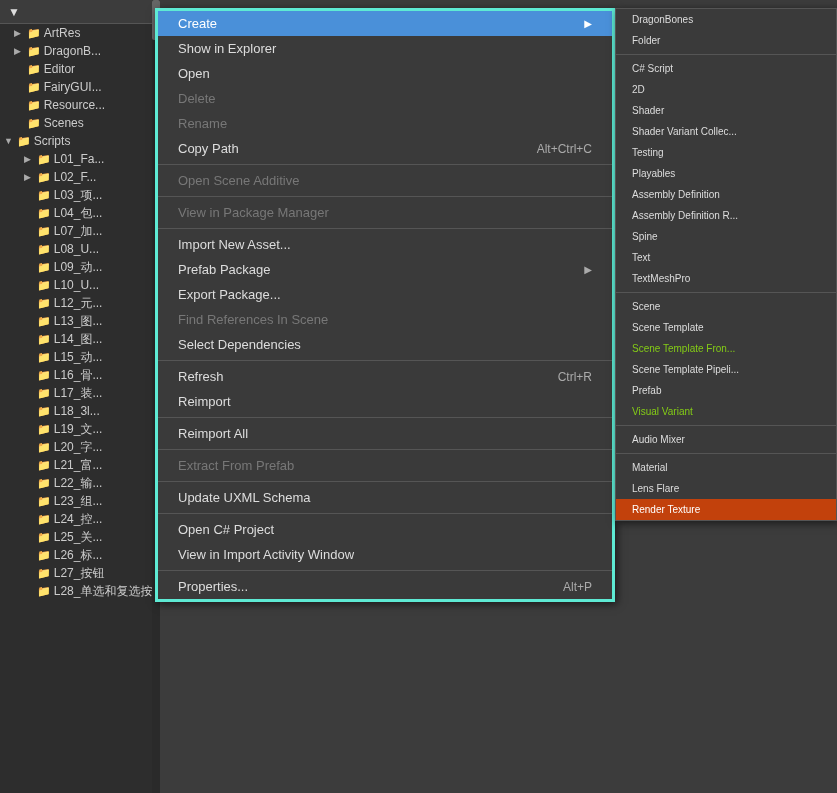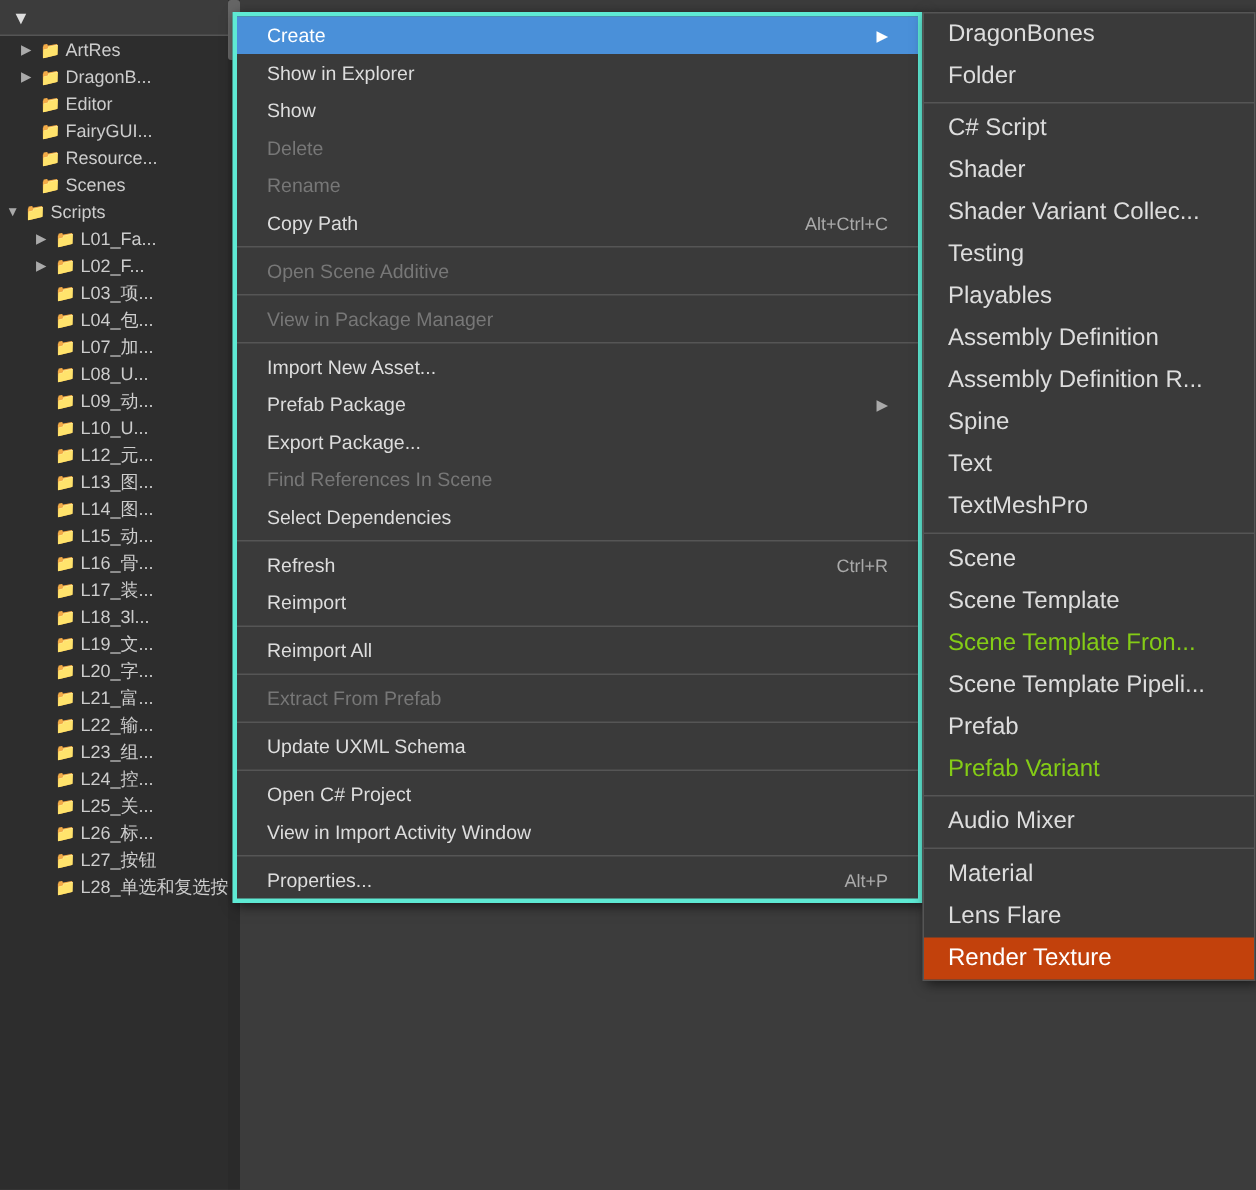--- a/index.html
+++ b/index.html
@@ -122,21 +122,21 @@
       border: 1px solid #555;
       box-shadow: 2px 2px 8px rgba(0,0,0,0.6);
       z-index: 101;
     }
 
     .submenu-item {
       padding: 5px 16px;
       color: #ddd;
       cursor: pointer;
       white-space: nowrap;
-      font-size: 16px;
+      font-size: 10px;
       display: flex;
       align-items: flex-end;
     }
 
     .submenu-item.highlighted {
       background: #c2410c;
       color: #fff;
     }
 
     .submenu-item.disabled {
@@ -347,21 +347,21 @@
 <div class="context-menu-left">
   <div id="menu-items-container">
       <div class="menu-item highlighted">
         <span>Create</span>
         <span class="submenu-arrow">▶</span>
       </div>
       <div class="menu-item">
         <span>Show in Explorer</span>
       </div>
       <div class="menu-item">
-        <span>Show</span>
+        <span>Open</span>
       </div>
       <div class="menu-item disabled">
         <span>Delete</span>
       </div>
       <div class="menu-item disabled">
         <span>Rename</span>
       </div>
       <div class="menu-item">
         <span>Copy Path</span>
         <span class="shortcut">Alt+Ctrl+C</span>
@@ -432,20 +432,23 @@
         <span>DragonBones</span>
       </div>
       <div class="submenu-item">
         <span>Folder</span>
       </div>
       <div class="submenu-separator"></div>
       <div class="submenu-item">
         <span>C# Script</span>
       </div>
       <div class="submenu-item">
+        <span>2D</span>
+      </div>
+      <div class="submenu-item">
         <span>Shader</span>
       </div>
       <div class="submenu-item">
         <span>Shader Variant Collec...</span>
       </div>
       <div class="submenu-item">
         <span>Testing</span>
       </div>
       <div class="submenu-item">
         <span>Playables</span>
@@ -475,21 +478,21 @@
       <div class="submenu-item disabled">
         <span>Scene Template Fron...</span>
       </div>
       <div class="submenu-item">
         <span>Scene Template Pipeli...</span>
       </div>
       <div class="submenu-item">
         <span>Prefab</span>
       </div>
       <div class="submenu-item disabled">
-        <span>Prefab Variant</span>
+        <span>Visual Variant</span>
       </div>
       <div class="submenu-separator"></div>
       <div class="submenu-item">
         <span>Audio Mixer</span>
       </div>
       <div class="submenu-separator"></div>
       <div class="submenu-item">
         <span>Material</span>
       </div>
       <div class="submenu-item">

